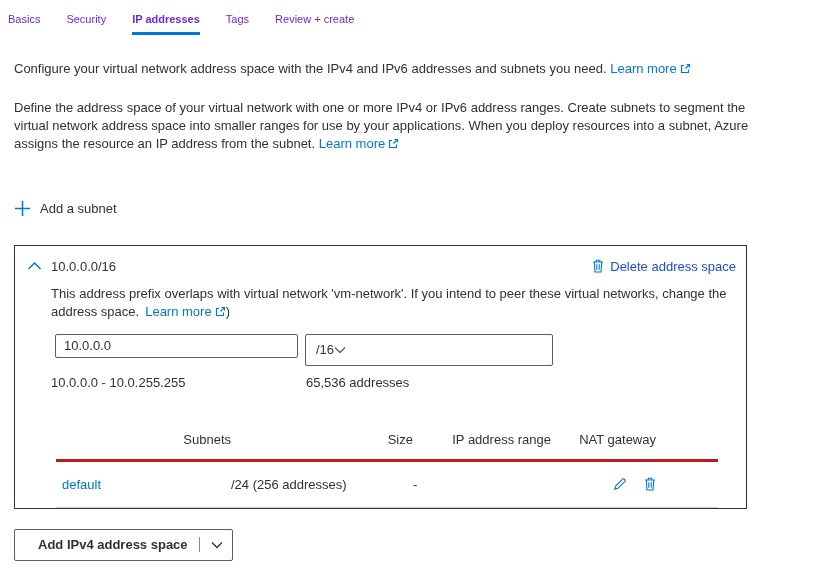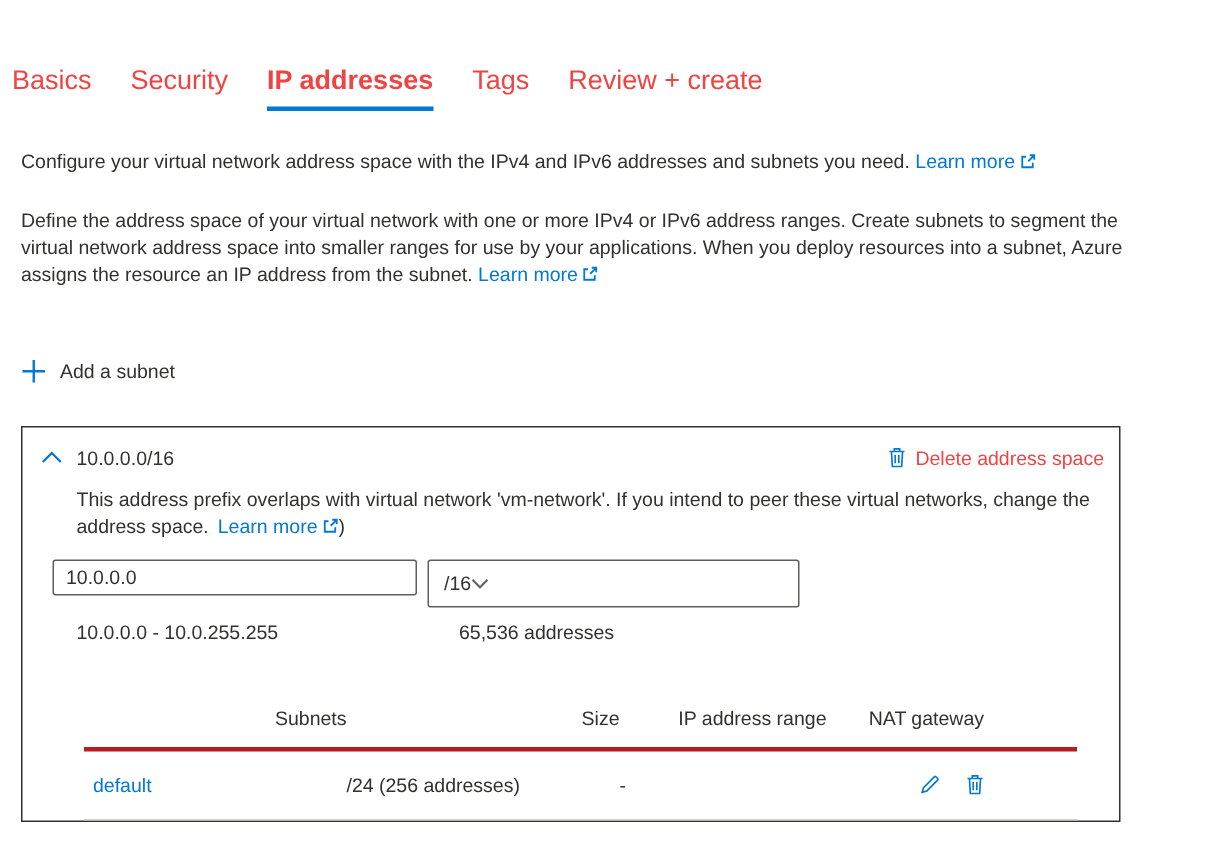--- a/index.html
+++ b/index.html
@@ -7,21 +7,21 @@
     margin: 0; width: 817px; height: 564px; background: #ffffff;
     font-family: "Liberation Sans", "DejaVu Sans", sans-serif;
     font-size: 13px; color: #323130; overflow: hidden;
   }
   .page { padding: 8px 0 0 14px; }
 
   
   .tabs { display: flex; gap: 26px; margin-left: -6px; }
   .tab {
     padding: 5px 0 7px; border-bottom: 3px solid transparent;
-    cursor: pointer; font-size: 18px; color: #ef4444; white-space: nowrap; margin-top: 30px;
+    cursor: pointer; font-size: 11px; color: #6d28d9; white-space: nowrap;
   }
   .tab.active { font-weight: 700; border-bottom-color: #0078d4; }
 
   
   .intro { margin: 25px 0 0; max-width: 752px; line-height: 1.32; }
   .desc  { margin: 22px 0 0; max-width: 748px; line-height: 1.38; }
   a.link { color: #0078d4; text-decoration: none; cursor: pointer; }
   .ext-icon { display: inline-block; vertical-align: -1px; margin-left: 3px; }
 
   
@@ -35,26 +35,26 @@
     margin-top: 28px; width: 733px;
     border: 1px solid #323130; background: #fff;
     padding: 13px 10px 0 0;
   }
   .box-header { display: flex; align-items: center; padding-left: 12px; }
   .chev-btn { background: none; border: none; padding: 0; cursor: pointer; width: 15px; height: 12px; }
   .box-title { margin-left: 9px; }
   .delete-btn {
     margin-left: auto; display: flex; align-items: center; gap: 6px;
     background: none; border: none; padding: 0; font: inherit;
-    color: #ef4444; cursor: pointer;
+    color: #1d4ed8; cursor: pointer;
   }
   .warning { margin: 11px 0 0 36px; max-width: 692px; line-height: 1.38; }
   .warning .link { margin-left: 6px; }
 
-  .fields { display: flex; gap: 7px; margin: 13px 0 0 20px; }
+  .fields { display: flex; gap: 7px; margin: 13px 0 0 40px; }
   .addr-input {
     width: 243px; height: 24px; border: 1px solid #605e5c; border-radius: 2px;
     padding: 0 8px; font: inherit; color: #323130;
   }
   .prefix-select {
     width: 248px; height: 32px; border: 1px solid #605e5c; border-radius: 2px;
     display: flex; align-items: center; justify-content: flex-start;
     padding: 4px 10px; cursor: pointer; background: #fff;
   }
   .ranges { display: flex; margin: 9px 0 0 36px; }

